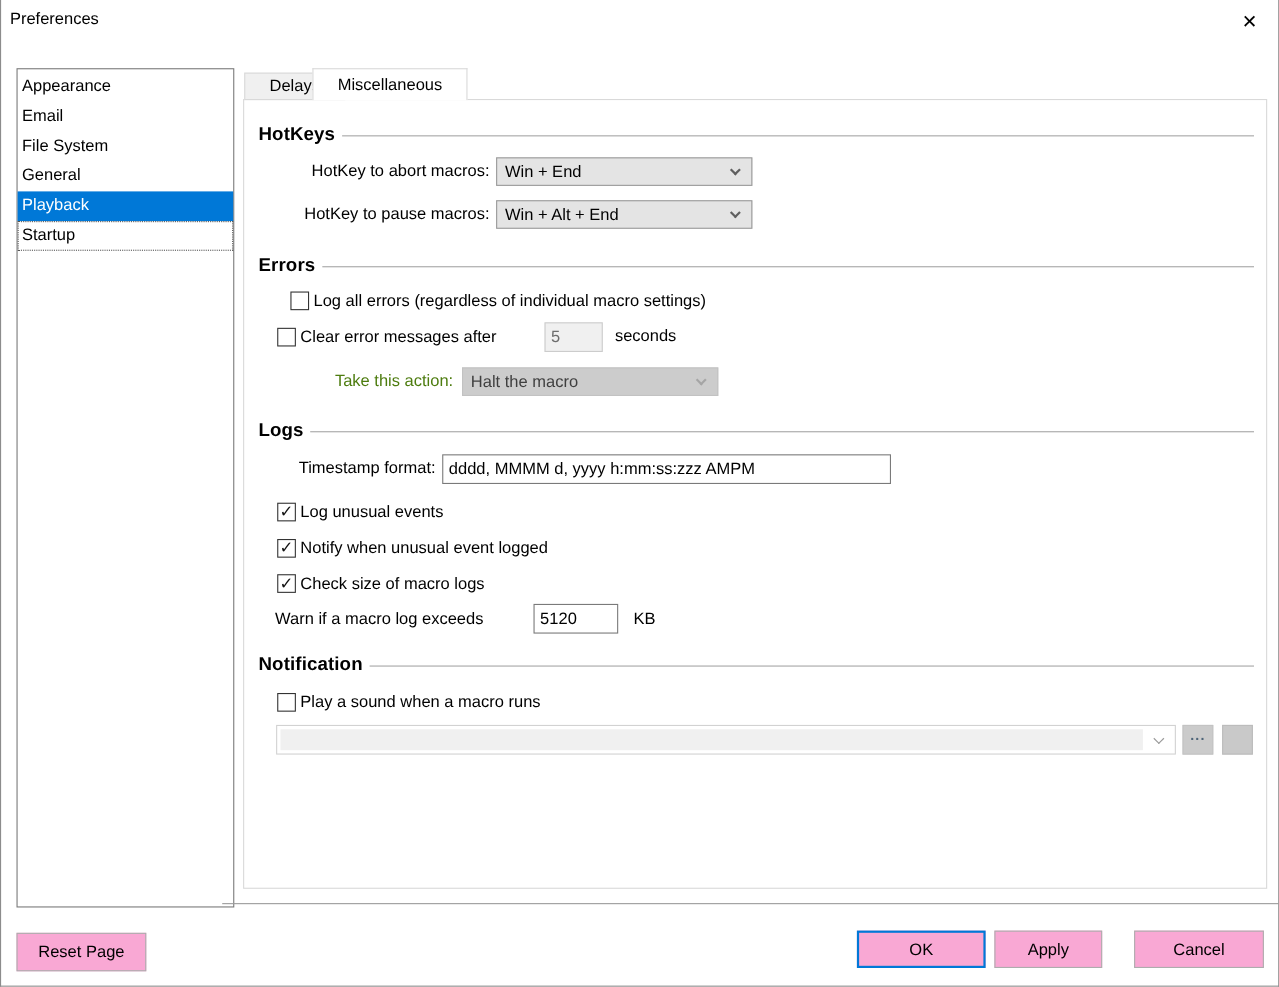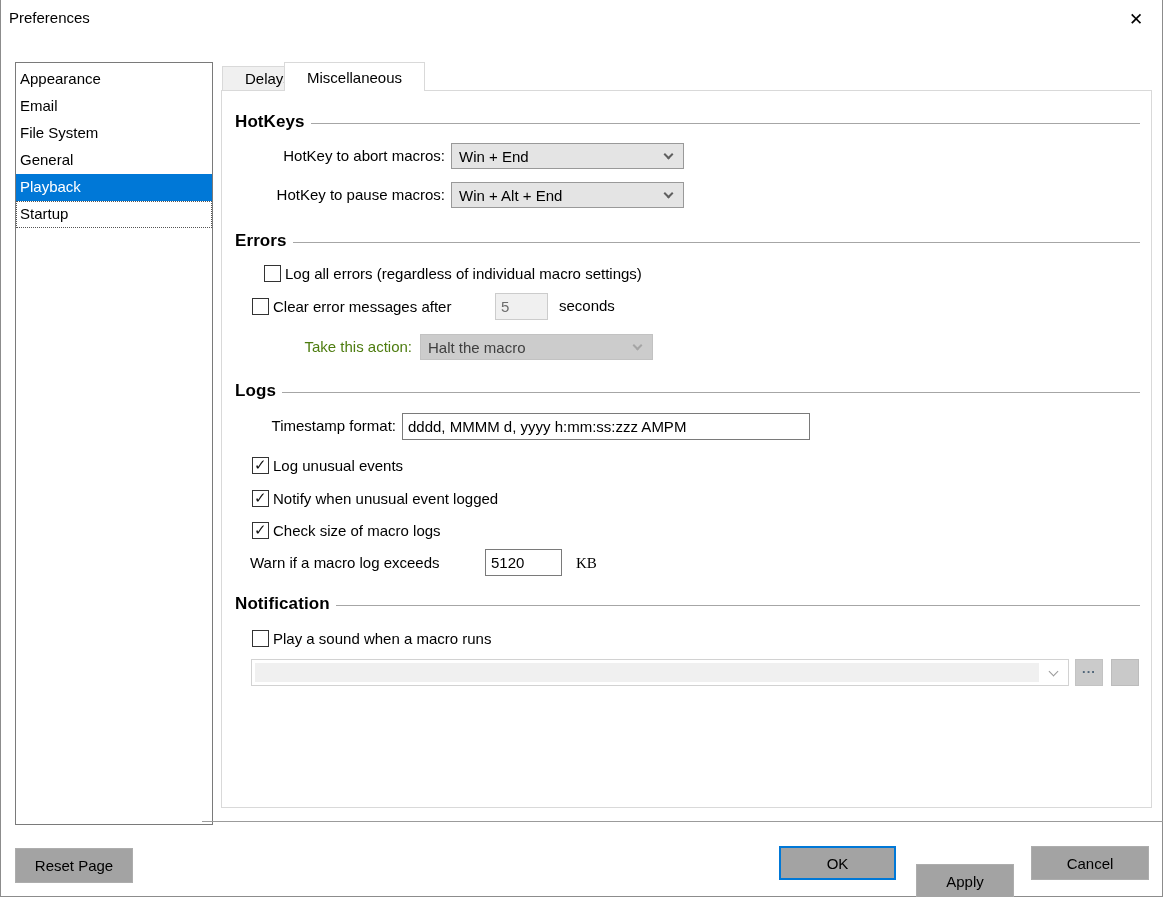--- a/index.html
+++ b/index.html
@@ -57,21 +57,21 @@
   .combo-fill { position:absolute; left:3px; top:3px; bottom:3px; right:29px; background:#f0f0f0; }
   .combo-outer .chev { position:absolute; right:11px; top:8px; width:7px; height:7px;
     border-right:1.6px solid #9a9a9a; border-bottom:1.6px solid #9a9a9a; transform:rotate(45deg); }
   .sq-btn { position:absolute; width:28px; height:27px; display:flex; align-items:center; justify-content:center; }
   .browse { background:#cbcbcb; border:1px solid #c3c3c3; color:#4e6478; font-weight:bold; letter-spacing:1px;
     font-size:13px; line-height:10px; padding-bottom:8px; }
   .blank { background:#c9c9c9; border:1px solid #bcbcbc; }
 
   .sep { position:absolute; left:201px; top:821px; width:962px; height:1px; background:#9b9b9b; }
 
-  .btn { position:absolute; height:34px; background:#a3a3a3; border:1px solid #adadad;
+  .btn { position:absolute; height:34px; background:#f9a8d4; border:1px solid #adadad;
     display:flex; align-items:center; justify-content:center; font-size:15px; }
   .btn.default { border:2px solid #0078d7; }
 </style>
 </head>
 <body>
 
 <div class="window">
 
   <div class="title">Preferences</div>
   <div class="close-btn">✕</div>
@@ -138,21 +138,21 @@
     <div class="cbrow" style="left:30px; top:399px;">
       <span class="cb checked"></span>
       <span class="lbl">Notify when unusual event logged</span>
     </div>
     <div class="cbrow" style="left:30px; top:431px;">
       <span class="cb checked"></span>
       <span class="lbl">Check size of macro logs</span>
     </div>
     <div class="row-label" style="left:28px; top:459px;">Warn if a macro log exceeds</div>
     <input class="tinput" style="left: 263px; top: 458px; width: 77px;" value="5120">
-    <div class="row-label" style="left:354px; top:459px;font-family:Liberation Serif, serif;">KB</div>
+    <div class="row-label" style="left:354px; top:459px;">KB</div>
 
     <div class="section-header" style="top:503px;">
       <b>Notification</b>
       <div class="line"></div>
     </div>
     <div class="cbrow" style="left:30px; top:539px;">
       <span class="cb"></span>
       <span class="lbl">Play a sound when a macro runs</span>
     </div>
     <div class="combo-outer" style="left:29px; top:568px; width:818px; height:27px;">
@@ -161,16 +161,16 @@
     </div>
     <div class="sq-btn browse" style="left:853px; top:568px;">...</div>
     <div class="sq-btn blank" style="left:889px; top:568px;"></div>
 
   </div>
 
   <div class="sep"></div>
 
   <div class="btn" style="left:14px; top:848px; width:118px; height:35px;">Reset Page</div>
   <div class="btn default" style="left:778px; top:846px; width:117px;">OK</div>
-  <div class="btn" style="left:903px; top:864px; width:98px;margin-left:12px;">Apply</div>
+  <div class="btn" style="left:903px; top:846px; width:98px;">Apply</div>
   <div class="btn" style="left:1030px; top:846px; width:118px;">Cancel</div>
 
 </div>
 
 </body></html>

